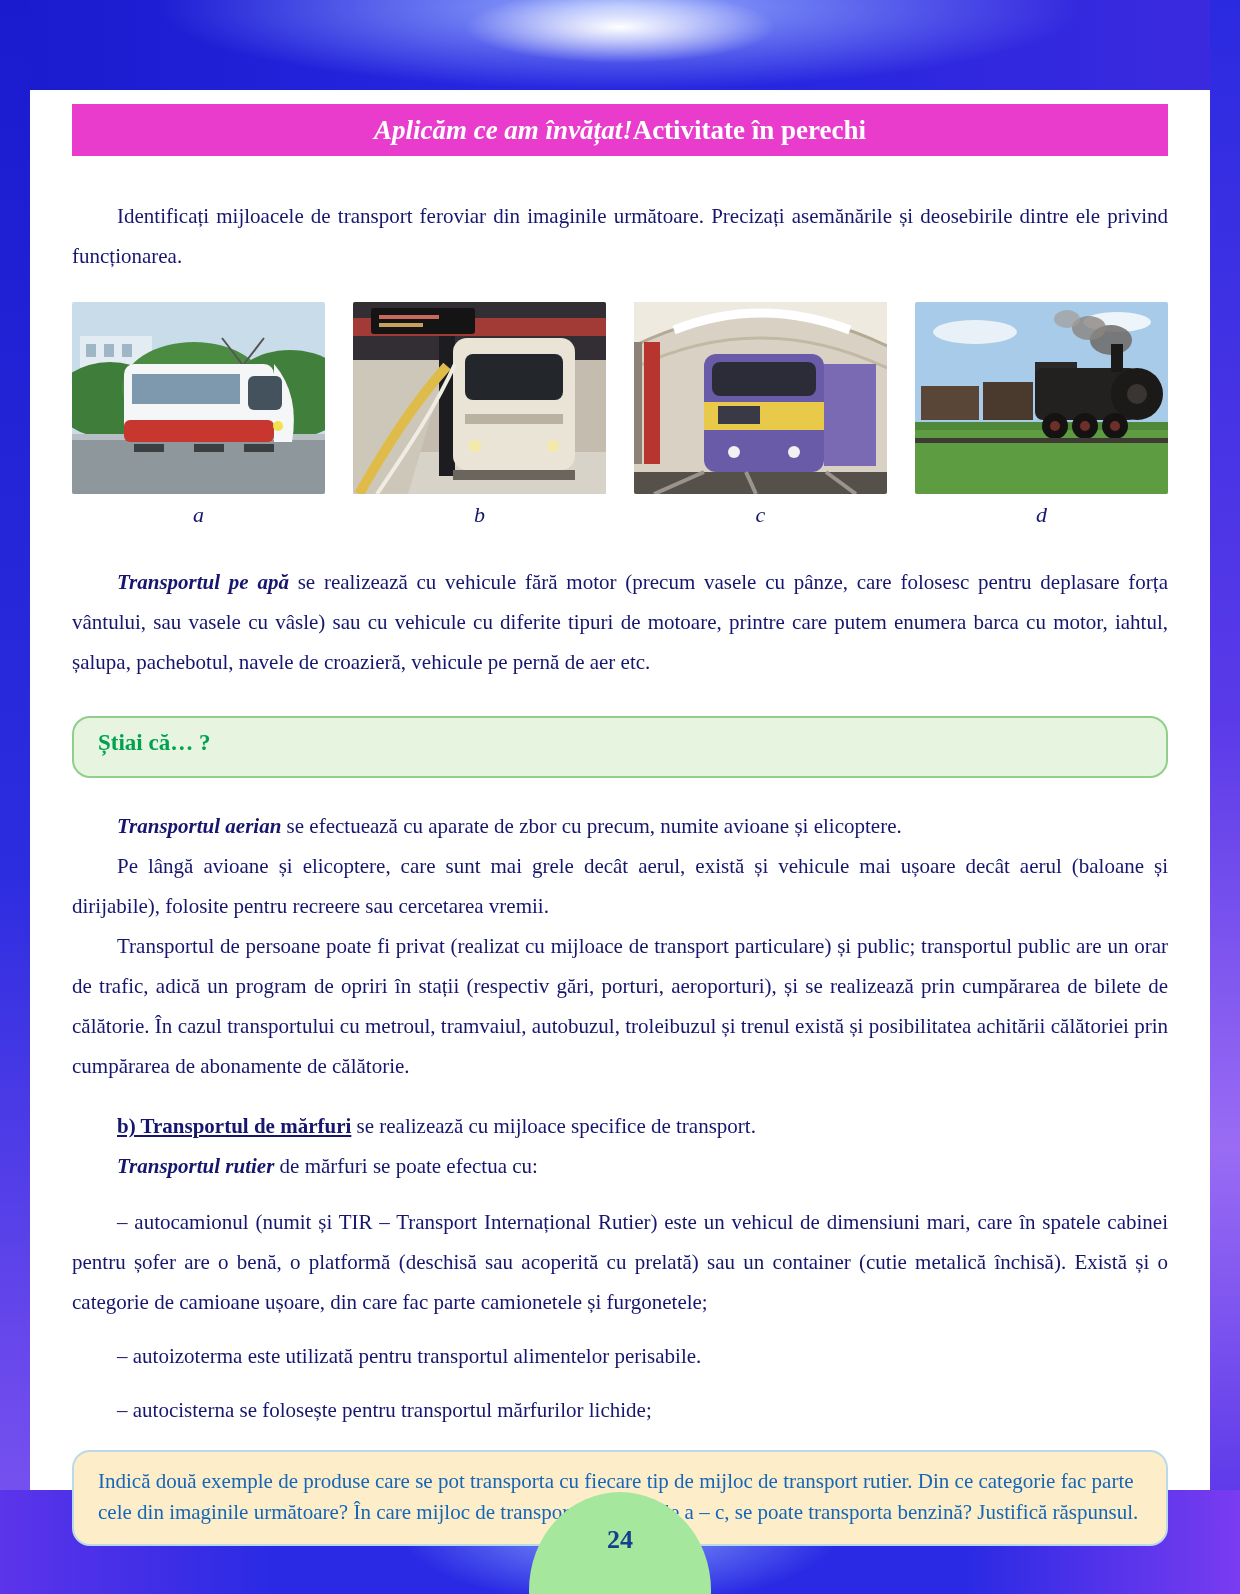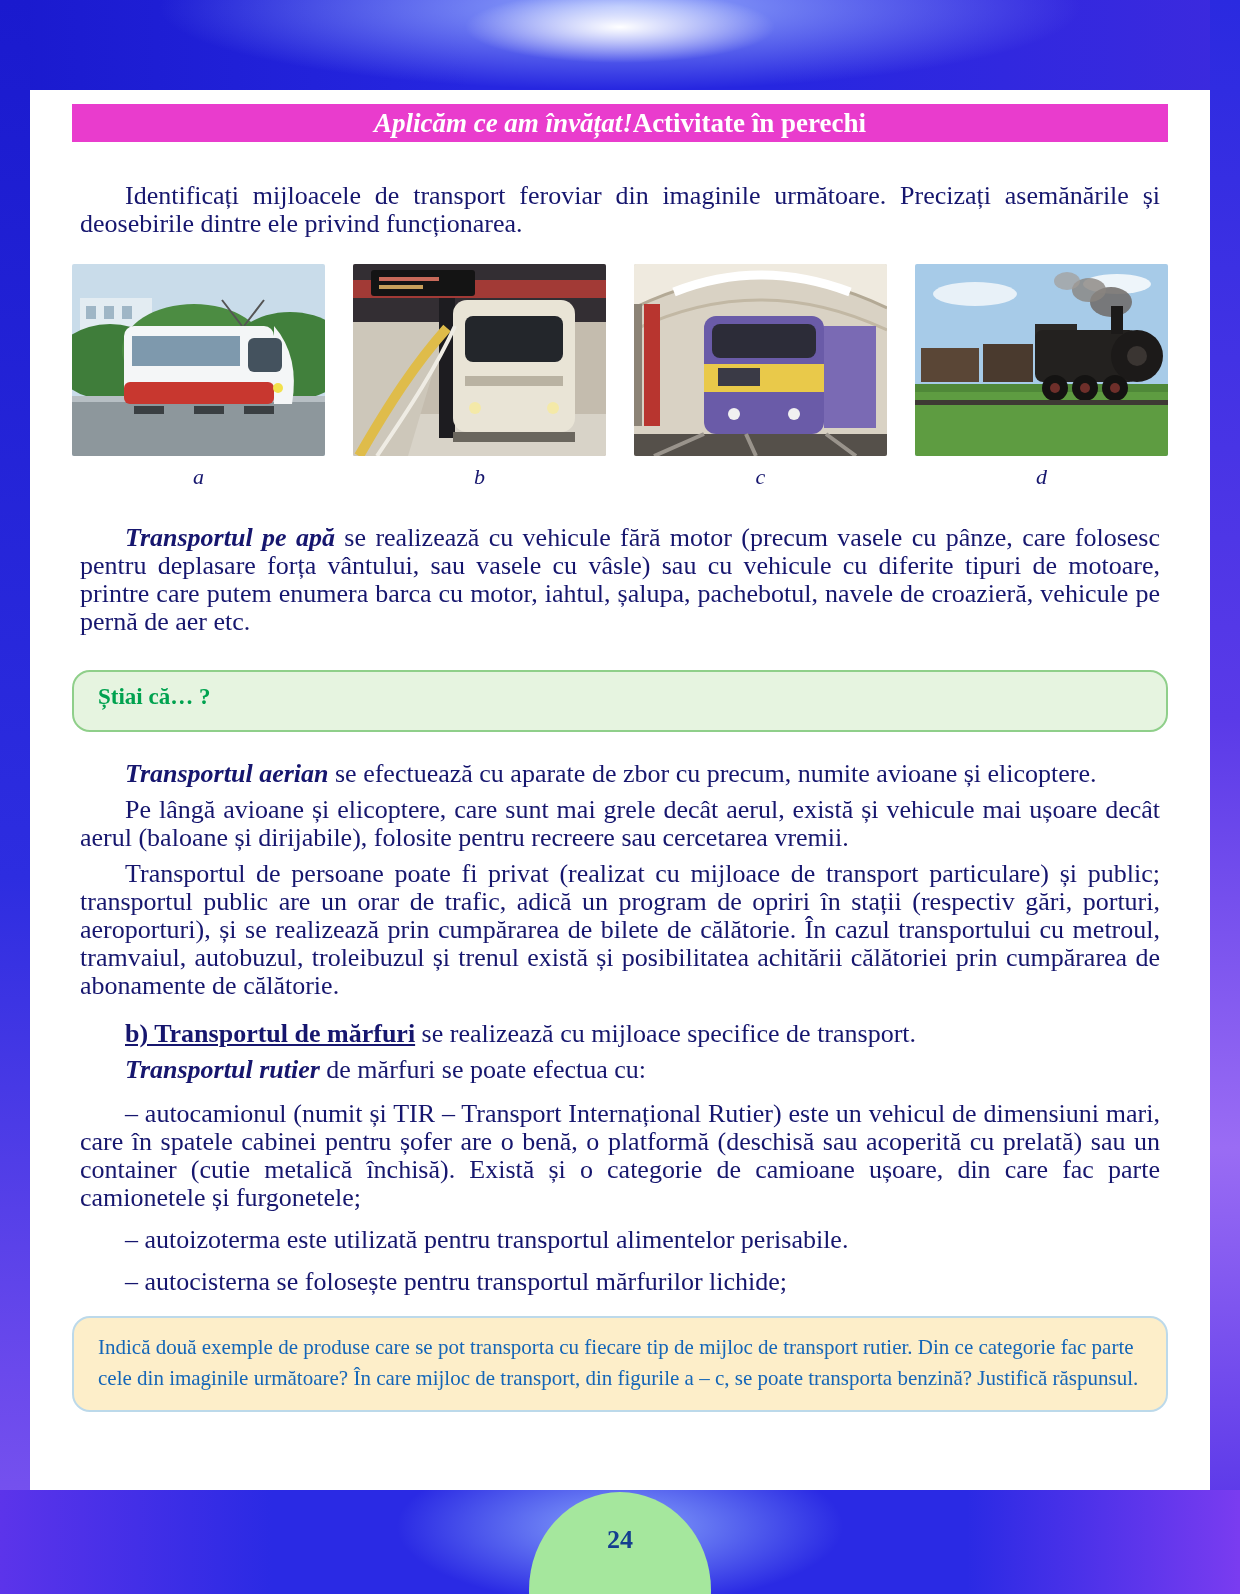--- a/index.html
+++ b/index.html
@@ -49,32 +49,32 @@
 
   
   .content {
     position: absolute; top: 90px; left: 30px;
     width: 1180px; height: 1400px;
     background: #ffffff;
     padding: 14px 42px 0 42px;
   }
 
   .banner {
-    height: 38px; background: #e93ccd;
+    height: 52px; background: #e93ccd;
     display: flex; align-items: center; justify-content: center;
     color: #ffffff; font-size: 27px;
   }
   .banner .b-i { font-style: italic; font-weight: bold; }
   .banner .b-b { font-weight: bold; }
 
   .para {
-    font-size: 26px; line-height: 28px;
+    font-size: 21px; line-height: 40px;
     color: #16166e;
     text-align: justify;
-    margin: 8px;
+    margin: 0;
   }
   .indent { text-indent: 45px; }
   .u  { }
   .bi { font-weight: bold; font-style: italic; }
   .b  { font-weight: bold; text-decoration: underline; }
 
   .m-intro    { margin-top: 40px; }
   .m-figs     { margin-top: 26px; }
   .m-water    { margin-top: 34px; }
   .m-know     { margin-top: 34px; }

